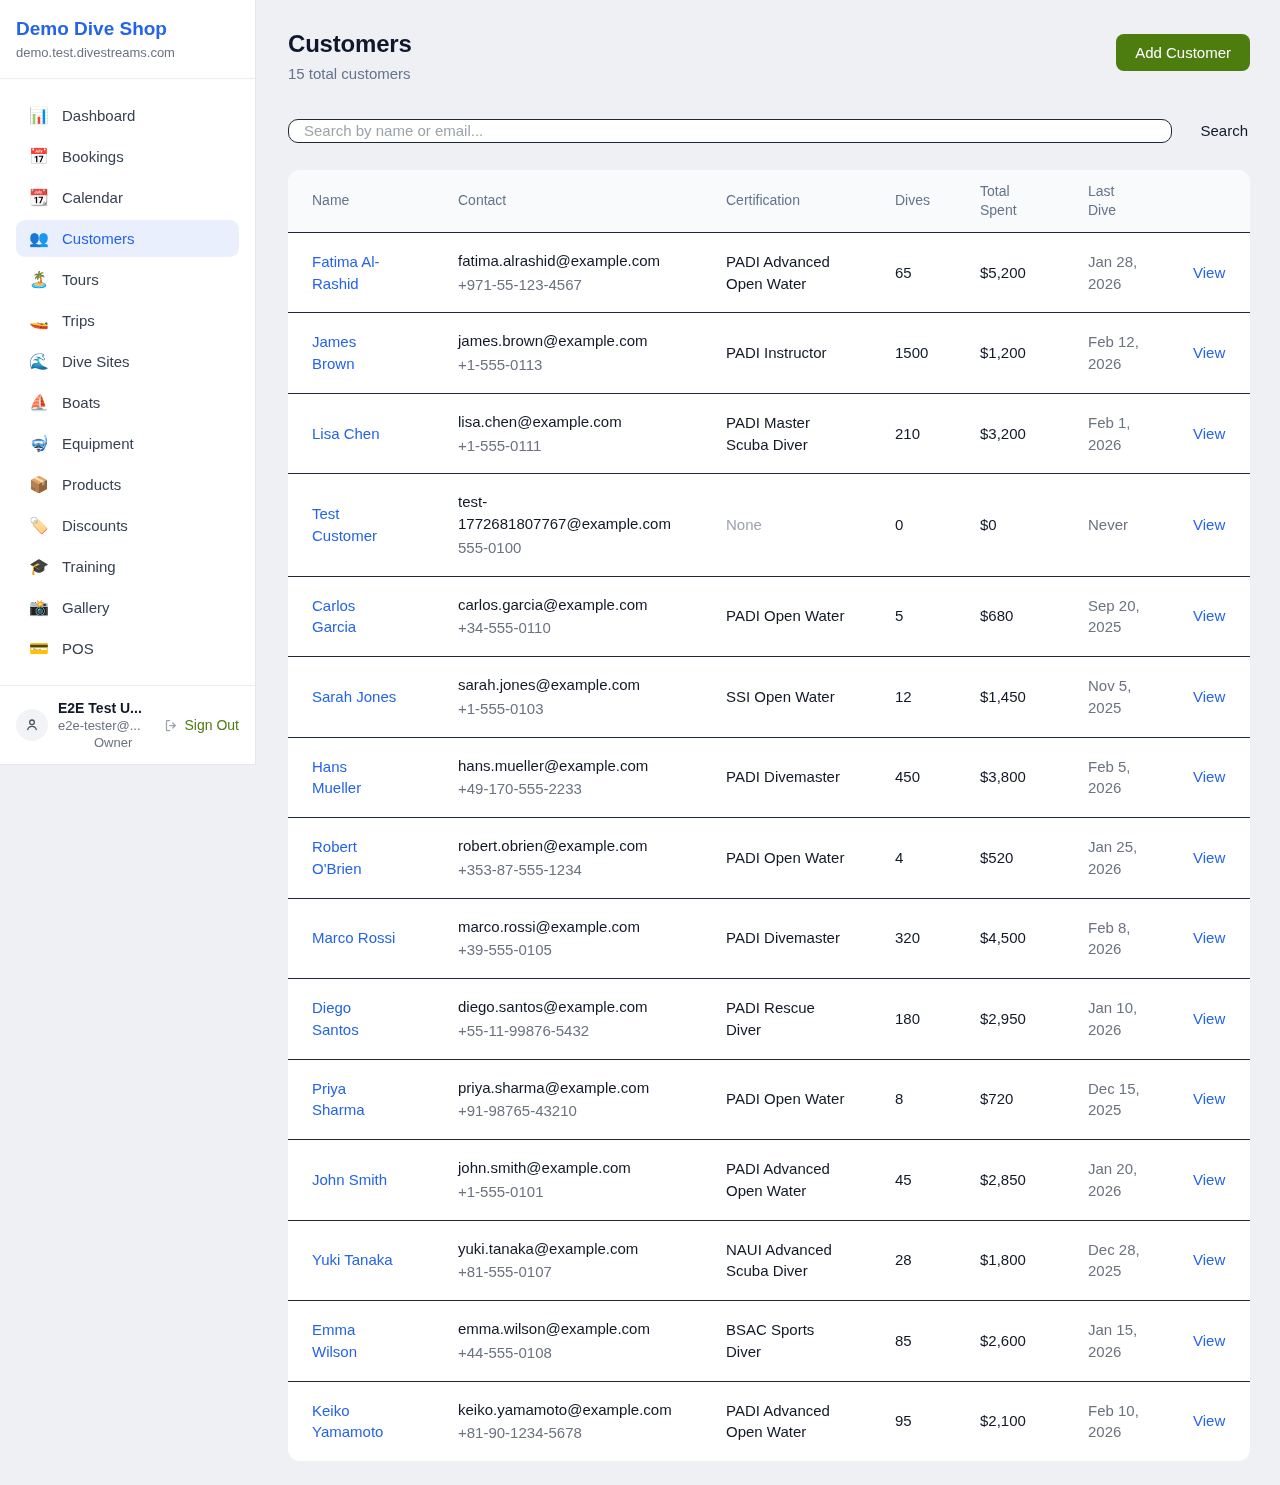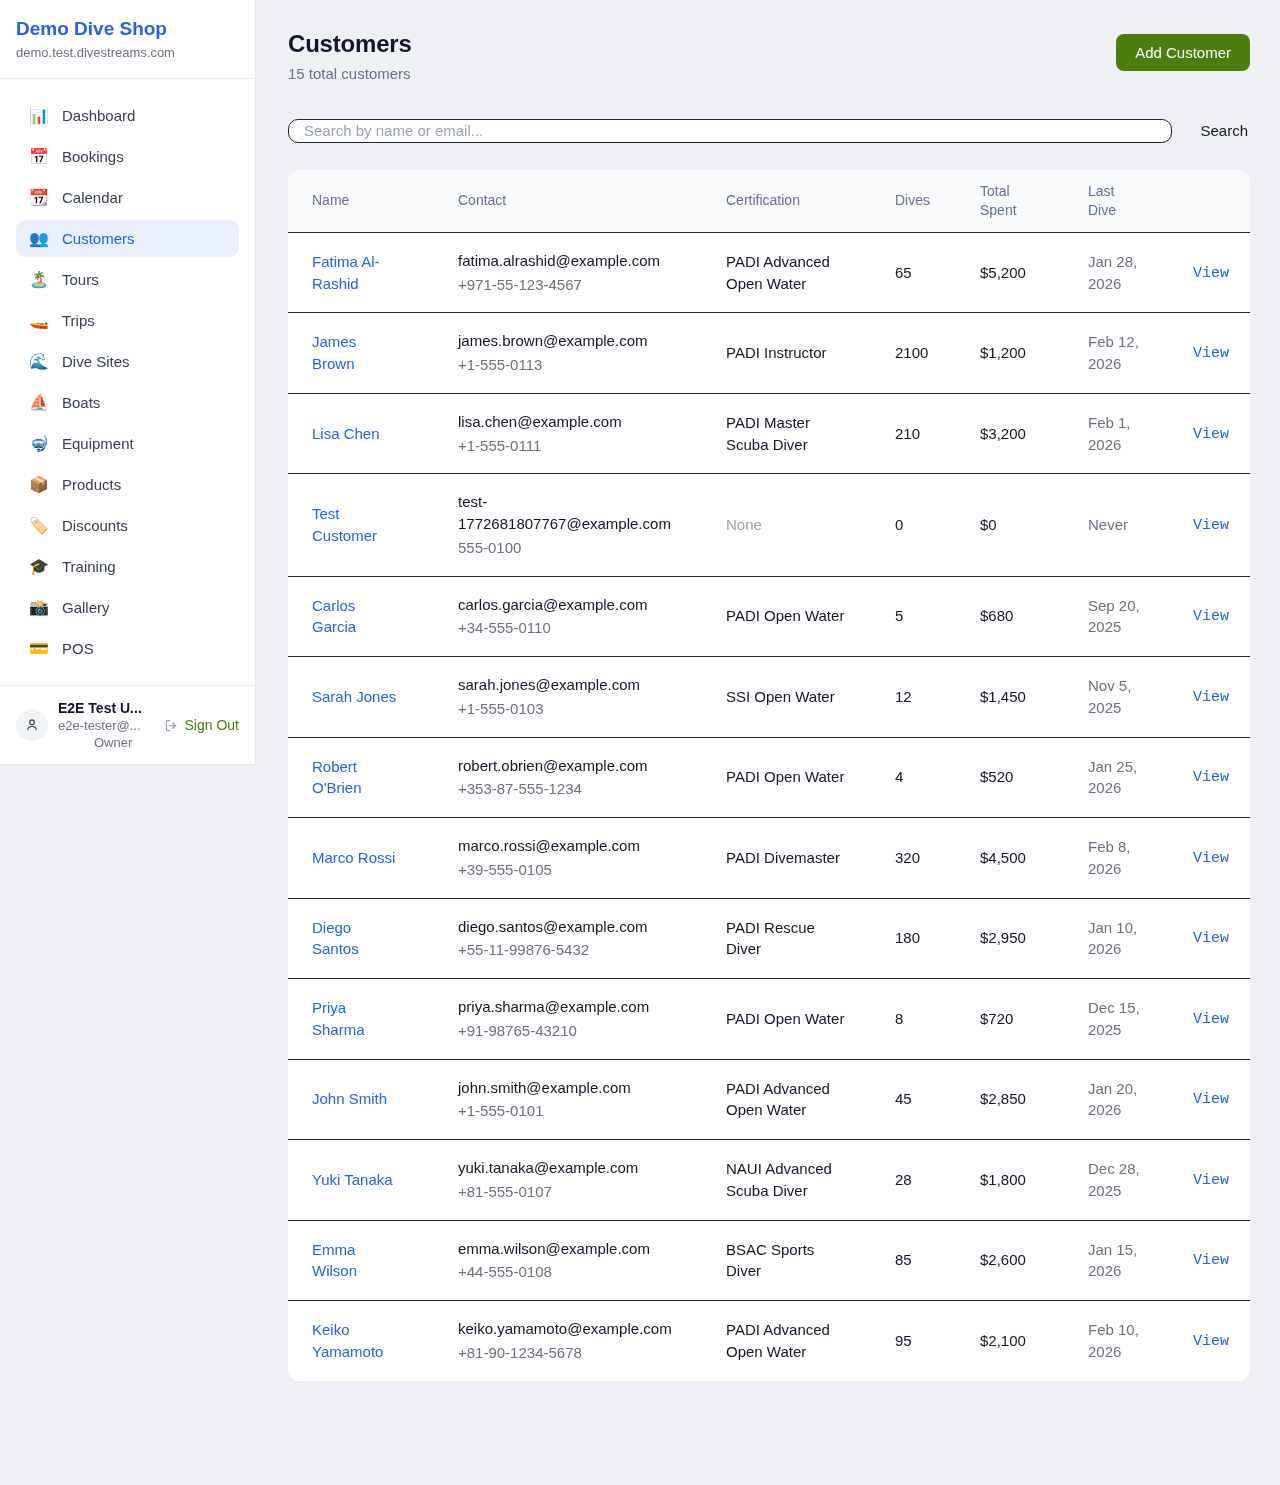--- a/index.html
+++ b/index.html
@@ -93,21 +93,21 @@
   }
   .name-link {
     color: #2563eb; text-decoration: none; font-weight: 500; cursor: pointer;
     display: inline-block; max-width: 86px;
   }
   .email { color: #111827; display: inline-block; max-width: 240px; overflow-wrap: break-word; }
   .phone { color: #6b7280; margin-top: 2px; }
   .cert { display: inline-block; max-width: 126px; }
   .cert.muted { color: #9ca3af; }
   .last-dive { display: inline-block; max-width: 58px; color: #6b7280; }
-  .view-link { color: #2563eb; text-decoration: none; font-weight: 500; cursor: pointer; font-family: Liberation Mono, monospace; }
+  .view-link { color: #2563eb; text-decoration: none; font-weight: 500; cursor: pointer; }
 
   svg { display: block; }
 </style>
 </head>
 <body>
 
 <div class="app">
 
   <aside class="sidebar">
     <div class="sidebar-header">
@@ -262,21 +262,21 @@
     <td><a class="view-link">View</a></td>
   </tr>
 
   <tr>
     <td><a class="name-link">James Brown</a></td>
     <td>
       <div class="email">james.brown@example.com</div>
       <div class="phone">+1-555-0113</div>
     </td>
     <td><span class="cert">PADI Instructor</span></td>
-    <td>2100</td>
+    <td>1500</td>
     <td>$1,200</td>
     <td><span class="last-dive">Feb 12, 2026</span></td>
     <td><a class="view-link">View</a></td>
   </tr>
 
   <tr>
     <td><a class="name-link">Lisa Chen</a></td>
     <td>
       <div class="email">lisa.chen@example.com</div>
       <div class="phone">+1-555-0111</div>
@@ -320,20 +320,32 @@
       <div class="email">sarah.jones@example.com</div>
       <div class="phone">+1-555-0103</div>
     </td>
     <td><span class="cert">SSI Open Water</span></td>
     <td>12</td>
     <td>$1,450</td>
     <td><span class="last-dive">Nov 5, 2025</span></td>
     <td><a class="view-link">View</a></td>
   </tr>
 
+  <tr>
+    <td><a class="name-link">Hans Mueller</a></td>
+    <td>
+      <div class="email">hans.mueller@example.com</div>
+      <div class="phone">+49-170-555-2233</div>
+    </td>
+    <td><span class="cert">PADI Divemaster</span></td>
+    <td>450</td>
+    <td>$3,800</td>
+    <td><span class="last-dive">Feb 5, 2026</span></td>
+    <td><a class="view-link">View</a></td>
+  </tr>
 
   <tr>
     <td><a class="name-link">Robert O'Brien</a></td>
     <td>
       <div class="email">robert.obrien@example.com</div>
       <div class="phone">+353-87-555-1234</div>
     </td>
     <td><span class="cert">PADI Open Water</span></td>
     <td>4</td>
     <td>$520</td>

